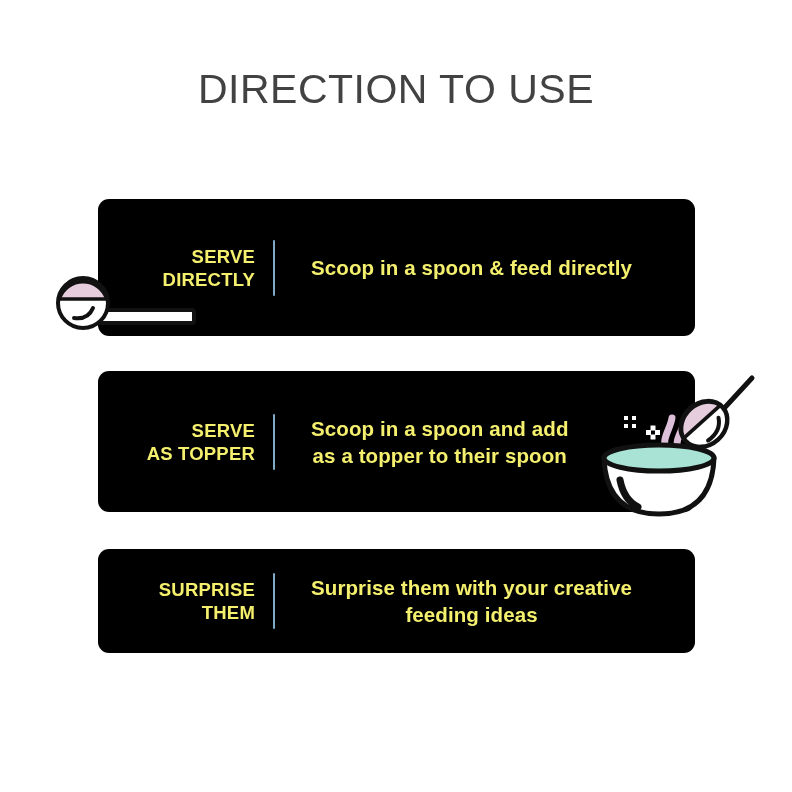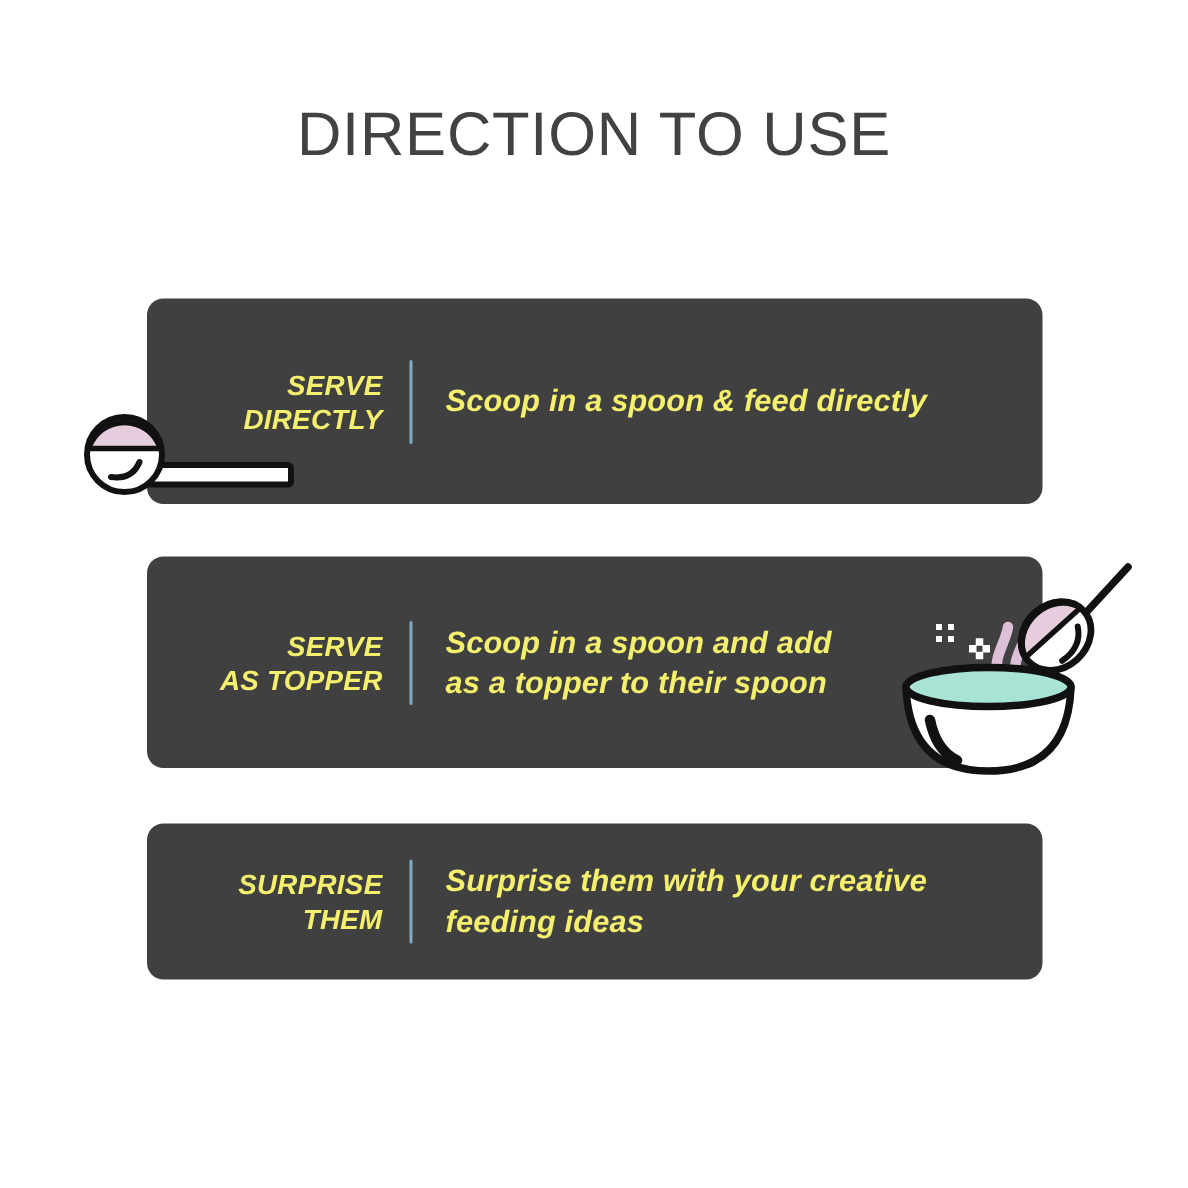--- a/index.html
+++ b/index.html
@@ -29,24 +29,23 @@
     letter-spacing: 0.5px;
     color: #424242;
     white-space: nowrap;
   }
 
   
   .card {
     position: absolute;
     left: 98px;
     width: 597px;
-    background: #404040;
+    background: #000000;
     border-radius: 11px;
     box-sizing: border-box;
-    font-style: italic;
   }
   #card-0 { top: 199px; height: 137px; }
   #card-1 { top: 371px; height: 141px; }
   #card-2 { top: 549px; height: 104px; }
 
   .card-inner {
     position: absolute;
     left: 0;
     top: 50%;
     transform: translateY(-50%);
@@ -70,28 +69,29 @@
 
   .card-divider {
     width: 2px;
     height: 56px;
     margin-left: 18px;
     background: #7fa9c6;
     border-radius: 2px;
   }
 
   .card-text {
-    margin-left: 22px;
+    margin-left: 36px;
     color: #f4ef6d;
     font-family: "Liberation Sans", sans-serif;
     font-weight: bold;
     font-size: 20.5px;
     line-height: 27px;
     letter-spacing: 0.1px;
     white-space: pre-line;
+    text-align: center;
   }
 
   
   .illus {
     position: absolute;
   }
   #illus-spoon-directly {
     left: 50px;
     top: 266px;
     width: 150px;

